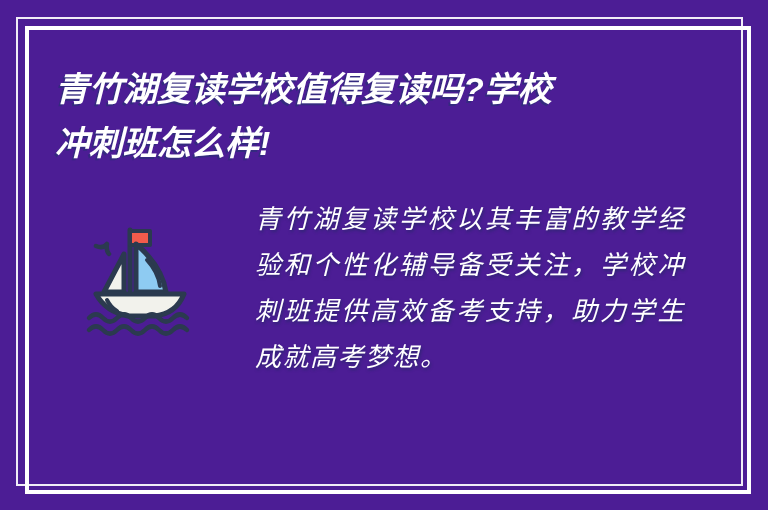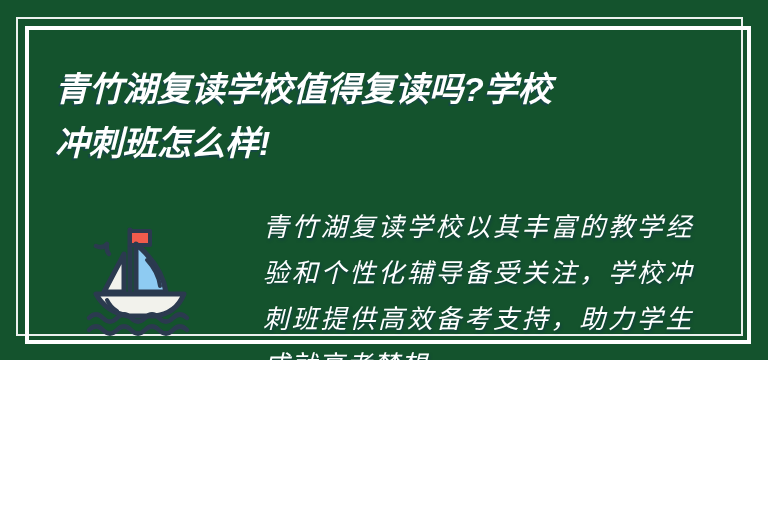--- a/index.html
+++ b/index.html
@@ -10,22 +10,22 @@
   body {
     width: 768px;
     height: 510px;
     overflow: hidden;
     font-family: "Liberation Sans", "DejaVu Sans", sans-serif;
   }
 
   .poster {
     position: relative;
     width: 768px;
-    height: 360px;
-    background: #14532d;
+    height: 510px;
+    background: #4c1d95;
     box-sizing: border-box;
     overflow: hidden;
   }
 
   
   .frame-outer {
     position: absolute;
     left: 16px;
     top: 17px;
     right: 25px;
@@ -80,21 +80,21 @@
     margin-left: 28px;
   }
   .illustration svg {
     display: block;
     width: 130px;
     height: 130px;
   }
 
   .body-copy {
     flex: 1 1 auto;
-    margin: 8px;
+    margin: 0;
     padding-left: 18px;
     color: #ffffff;
     font-size: 26px;
     line-height: 46px;
     letter-spacing: 1.5px;
     text-align: justify;
     text-shadow: 1px 2px 3px rgba(18,48,82,0.55);
     font-family: "DejaVu Serif", "Liberation Serif", serif;
     font-style: italic;
     max-width: 430px;

